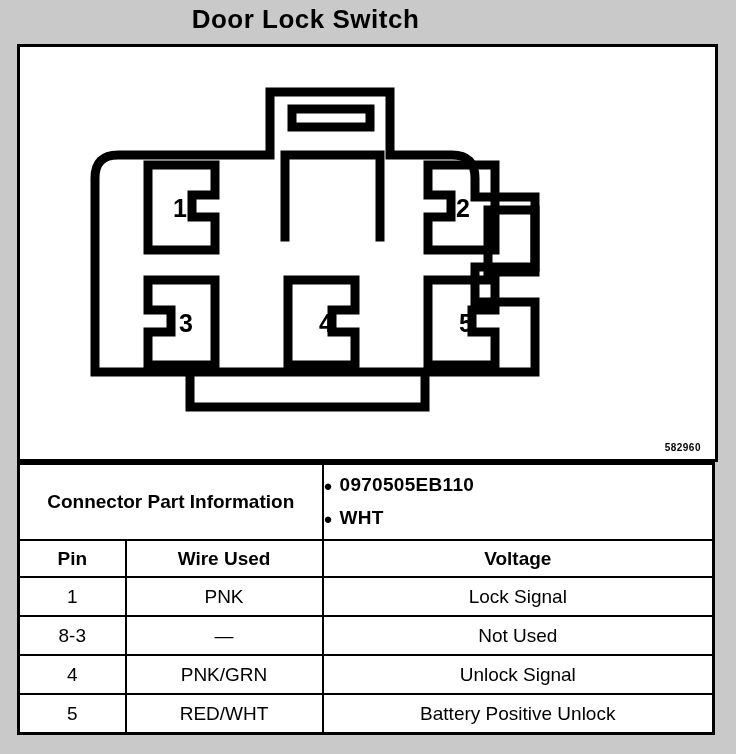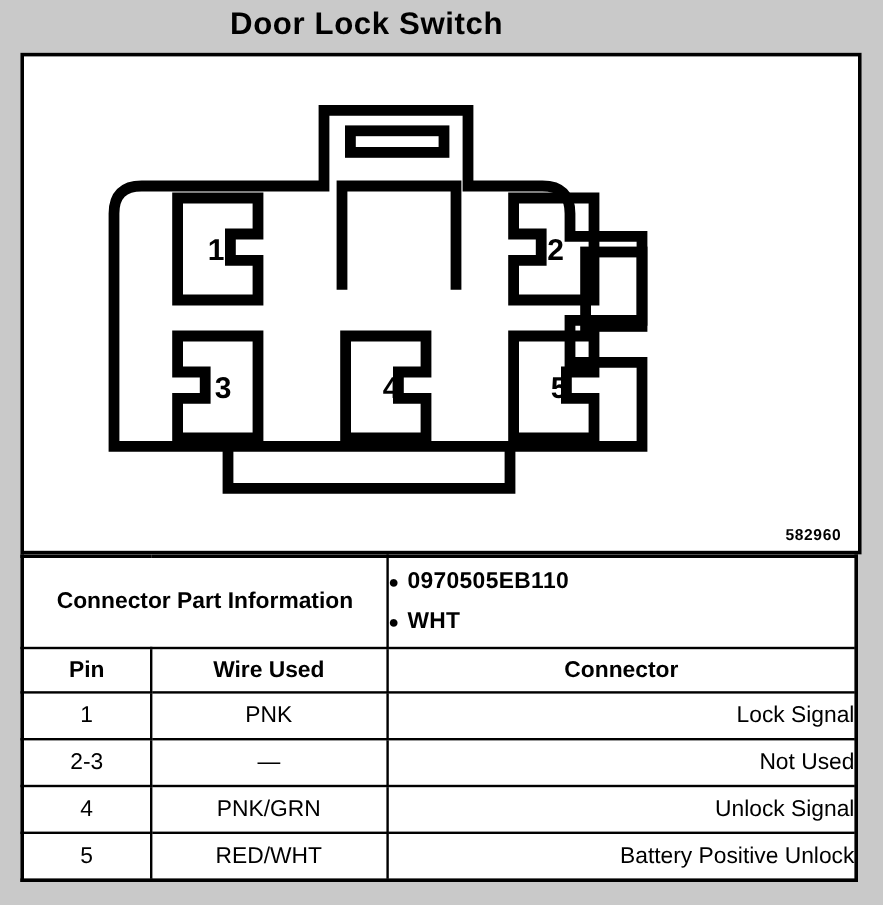--- a/index.html
+++ b/index.html
@@ -46,21 +46,21 @@
   }
   .connector-svg {
     position: absolute;
     left: 60px;
     top: 30px;
   }
   .ref-number {
     position: absolute;
     right: 14px;
     bottom: 6px;
-    font-size: 13px;
+    font-size: 10px;
     font-weight: bold;
     letter-spacing: 0.5px;
   }
   
   .info-table {
     position: absolute;
     left: 17px;
     top: 462px;
     width: 635px;
     border-collapse: collapse;
@@ -76,21 +76,21 @@
     background: #fff;
   }
   .col-pin   { width: 107px; }
   .col-wire  { width: 197px; }
   .col-func  { width: 391px; }
 
   .cell-center {
     text-align: center;
   }
   .cell-left {
-    text-align: right;
+    text-align: center;
     padding-left: 12px;
     margin-left: 30px;
   }
   .cpi-cell {
     height: 74px;
     text-align: center;
     font-size: 19px;
     font-weight: bold;
     line-height: 24px;
   }
@@ -201,31 +201,31 @@
           </div>
           <div class="cpi-item">
             <span class="bullet">●</span><span>WHT</span>
           </div>
         </td>
       </tr>
 
       <tr>
         <td class="hdr-cell cell-center">Pin</td>
         <td class="hdr-cell cell-center">Wire Used</td>
-        <td class="hdr-cell cell-center">Connector</td>
+        <td class="hdr-cell cell-center">Voltage</td>
       </tr>
 
       <tr>
         <td class="data-cell cell-center">1</td>
         <td class="data-cell cell-center">PNK</td>
         <td class="data-cell cell-left">Lock Signal</td>
       </tr>
 
       <tr>
-        <td class="data-cell cell-center">2-3</td>
+        <td class="data-cell cell-center">8-3</td>
         <td class="data-cell cell-center">—</td>
         <td class="data-cell cell-left">Not Used</td>
       </tr>
 
       <tr>
         <td class="data-cell cell-center">4</td>
         <td class="data-cell cell-center">PNK/GRN</td>
         <td class="data-cell cell-left">Unlock Signal</td>
       </tr>
 

